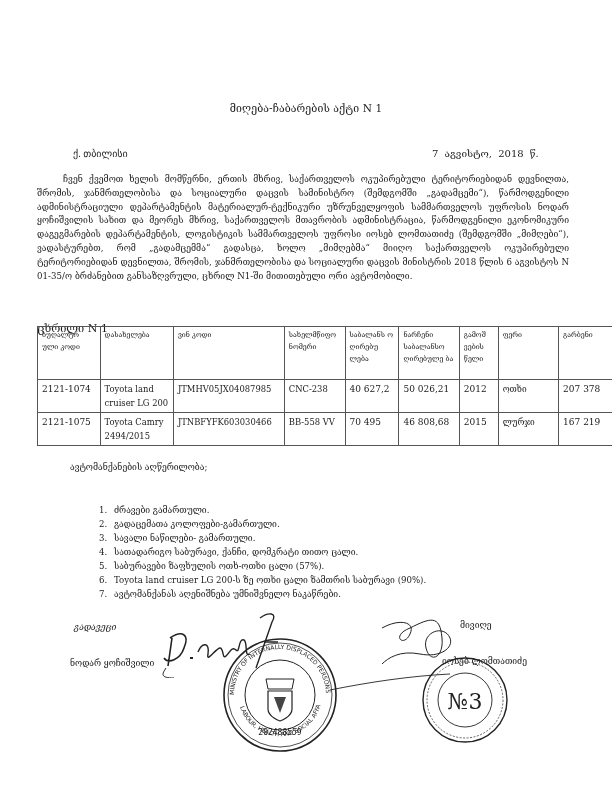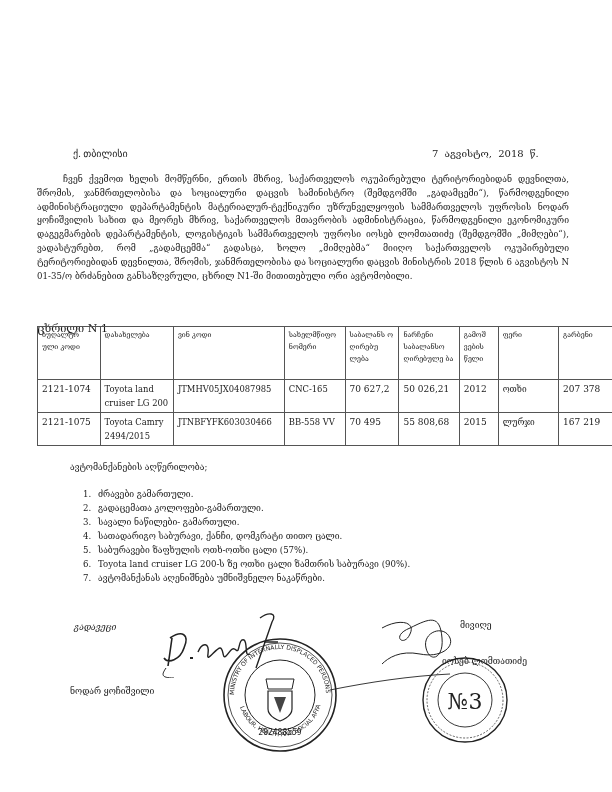--- a/index.html
+++ b/index.html
@@ -27,32 +27,33 @@
     }
     table.cars th, table.cars td {
       border: 1px solid #555; vertical-align: top; text-align: left;
       padding: 2px 4px;
     }
     table.cars th { font-weight: normal; font-size: 7px; line-height: 12px; height: 48px; }
     table.cars td { line-height: 14px; font-size: 8.4px; height: 28px; }
     table.cars td.num { font-size: 9px; }
     .cond-title { position: absolute; left: 70px; top: 462px; font-size: 8.6px; }
     ol.cond {
-      position: absolute; left: 72px; top: 487px; margin: 0; padding-left: 22px;
+      position: absolute; left: 72px; top: 487px; margin: 16px; padding-left: 22px;
       font-size: 8.6px; line-height: 14px;
     }
     ol.cond li { padding-left: 4px; }
     .sig-label { position: absolute; font-size: 8.6px; }
     svg.stamp, svg.scribble { position: absolute; }
   </style>
 </head>
 <body>
 
 <div class="page">
 
+  <div class="title">მიღება-ჩაბარების აქტი  N 1</div>
   <div class="city">ქ. თბილისი</div>
   <div class="date">7  აგვისტო,  2018 წ.</div>
 
   <p class="para" style="margin:0">ჩვენ ქვემოთ ხელის მომწერნი, ერთის მხრივ,  საქართველოს ოკუპირებული ტერიტორიებიდან დევნილთა, შრომის, ჯანმრთელობისა და სოციალური დაცვის სამინისტრო (შემდგომში „გადამცემი“), წარმოდგენილი ადმინისტრაციული დეპარტამენტის მატერიალურ-ტექნიკური უზრუნველყოფის სამმართველოს უფროსის ნოდარ ყოჩიშვილის სახით და მეორეს მხრივ, საქართველოს მთავრობის ადმინისტრაცია, წარმოდგენილი ეკონომიკური დაგეგმარების დეპარტამენტის, ლოგისტიკის სამმართველოს უფროსი იოსებ ლომთათიძე  (შემდგომში „მიმღები“), ვადასტურებთ, რომ „გადამცემმა“ გადასცა, ხოლო „მიმღებმა“ მიიღო საქართველოს ოკუპირებული ტერიტორიებიდან დევნილთა, შრომის, ჯანმრთელობისა და სოციალური დაცვის მინისტრის 2018 წლის 6 აგვისტოს   N 01-35/ო ბრძანებით განსაზღვრული, ცხრილ N1-ში მითითებული ორი ავტომობილი.</p>
 
   <div class="table-caption">ცხრილი N 1</div>
 
   <table class="cars">
     <colgroup>
       <col style="width:58px">
@@ -76,54 +77,54 @@
         <th>გამოშ ვების წელი</th>
         <th>ფერი</th>
         <th>გარბენი</th>
       </tr>
     </thead>
     <tbody>
       <tr>
         <td class="num">2121-1074</td>
         <td>Toyota land cruiser LG 200</td>
         <td>JTMHV05JX04087985</td>
-        <td>CNC-165</td>
-        <td class="num">70 627,2</td>
+        <td>CNC-238</td>
+        <td class="num">40 627,2</td>
         <td class="num">50 026,21</td>
         <td class="num">2012</td>
         <td>ოთხი</td>
         <td class="num">207 378</td>
       </tr>
       <tr>
         <td class="num">2121-1075</td>
         <td>Toyota Camry 2494/2015</td>
         <td>JTNBFYFK603030466</td>
         <td>BB-558 VV</td>
         <td class="num">70 495</td>
-        <td class="num">55 808,68</td>
+        <td class="num">46 808,68</td>
         <td class="num">2015</td>
         <td>ლურჯი</td>
         <td class="num">167 219</td>
       </tr>
     </tbody>
   </table>
 
   <div class="cond-title">ავტომანქანების აღწერილობა;</div>
   <ol class="cond">
     <li>ძრავები გამართული.</li>
     <li>გადაცემათა კოლოფები-გამართული.</li>
     <li>სავალი ნაწილები- გამართული.</li>
     <li>სათადარიგო საბურავი, ქანჩი, დომკრატი  თითო ცალი.</li>
     <li>საბურავები ზაფხულის ოთხ-ოთხი ცალი (57%).</li>
     <li>Toyota land cruiser LG 200-ს ზე ოთხი ცალი ზამთრის საბურავი (90%).</li>
     <li>ავტომანქანას აღენიშნება უმნიშვნელო ნაკაწრები.</li>
   </ol>
 
   <div class="sig-label" style="left:74px; top:622px;font-style:italic;">გადავეცი</div>
-  <div class="sig-label" style="left:70px; top:658px;margin-top:28px;">ნოდარ ყოჩიშვილი</div>
+  <div class="sig-label" style="left:70px; top:658px;">ნოდარ ყოჩიშვილი</div>
   <div class="sig-label" style="left:460px; top:620px;">მივიღე</div>
   <div class="sig-label" style="left:442px; top:656px;">იოსებ ლომთათიძე</div>
 
   <svg class="scribble" style="left:160px; top:608px;" width="130" height="70" viewBox="0 0 130 70">
     <path d="M12 30 L8 58 M10 30 C22 22 30 26 24 40 C20 52 8 56 4 50" fill="none" stroke="#222" stroke-width="1.6"></path>
     <path d="M30 50 l3 0" stroke="#222" stroke-width="2"></path>
     <path d="M38 44 C42 34 50 34 48 46 C46 56 56 40 60 40 C64 40 62 52 66 48 C70 44 72 38 76 42 C80 46 78 30 84 32 C88 34 84 50 90 46" fill="none" stroke="#222" stroke-width="1.4"></path>
     <path d="M100 10 C108 4 118 4 112 14 L96 60 M104 34 l14 0" fill="none" stroke="#222" stroke-width="1.4"></path>
     <path d="M6 60 C2 66 0 70 14 70" fill="none" stroke="#222" stroke-width="1"></path>
   </svg>

